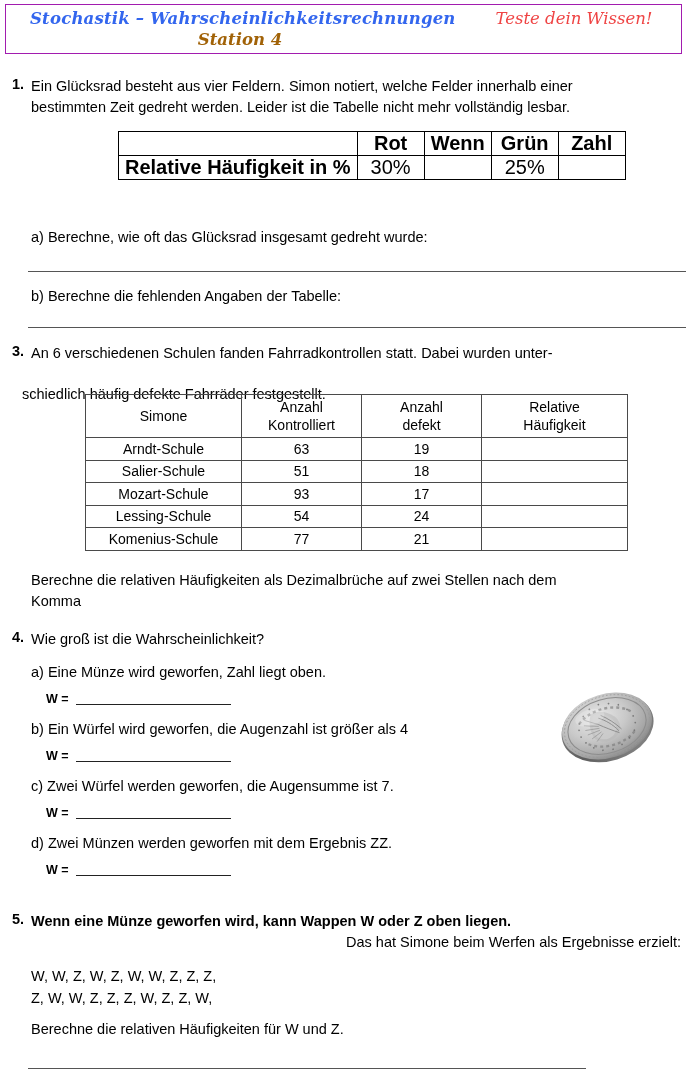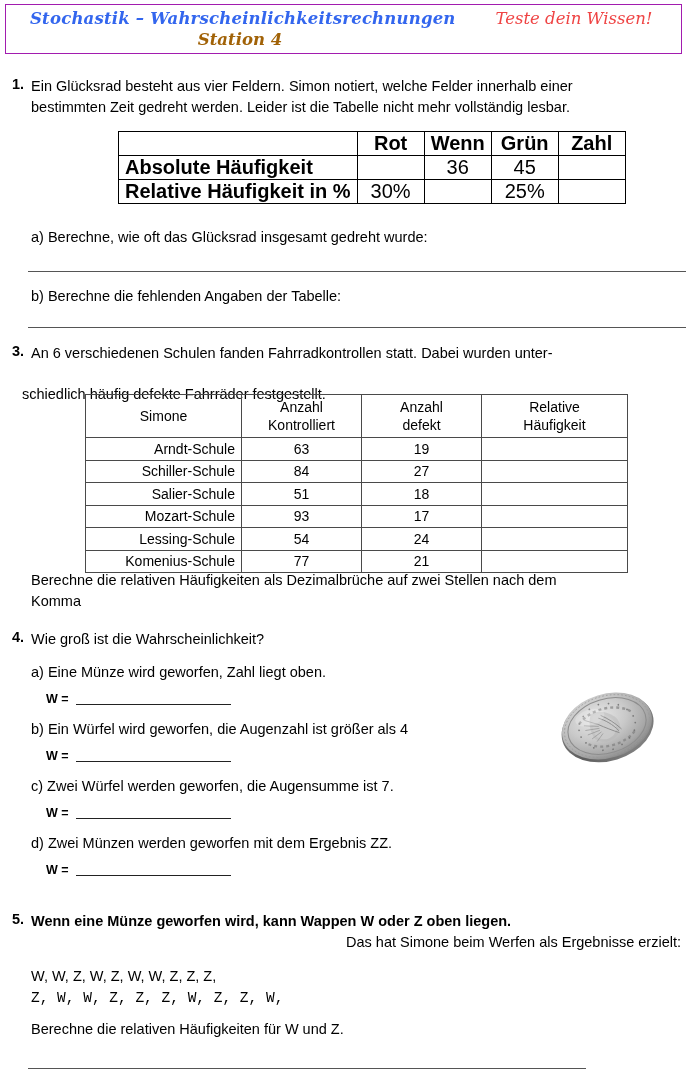--- a/index.html
+++ b/index.html
@@ -148,21 +148,21 @@
     padding: 0 6px;
     vertical-align: middle;
     font-weight: normal;
   }
   .tbl2 th {
     text-align: center;
     height: 42px;
     line-height: 18px;
   }
   .tbl2 td { height: 21.5px; }
-  .tbl2 td.school { text-align: right; width: 143px; }
+  .tbl2 td.school { text-align: center; width: 143px; }
   .tbl2 td.num    { text-align: center; width: 107px; margin-top: 46px; }
   .tbl2 td.blank  { width: 133px; }
   .tbl2 th.c1 { width: 143px; }
   .tbl2 th.c2 { width: 107px; }
   .tbl2 th.c3 { width: 107px; }
   .tbl2 th.c4 { width: 133px; }
 
   
   .coin-wrap {
     position: absolute;
@@ -188,27 +188,20 @@
 <div class="q-text" style="left:31px; top:97px; width:650px;">bestimmten Zeit gedreht werden. Leider ist die Tabelle nicht mehr vollständig lesbar.</div>
 
 <table class="tbl1">
   <tbody>
     <tr>
       <td class="rowhead"></td>
       <td class="colhead">Rot</td>
       <td class="colhead">Wenn</td>
       <td class="colhead">Grün</td>
       <td class="colhead">Zahl</td>
-    </tr>
-    <tr>
-      <td class="rowhead">Absolute Häufigkeit</td>
-      <td class="val"></td>
-      <td class="val">36</td>
-      <td class="val">45</td>
-      <td class="val"></td>
     </tr>
     <tr>
       <td class="rowhead">Relative Häufigkeit in %</td>
       <td class="val">30%</td>
       <td class="val"></td>
       <td class="val">25%</td>
       <td class="val"></td>
     </tr>
   </tbody>
 </table>
@@ -241,26 +234,20 @@
         <span>Relative</span><br>
         <span>Häufigkeit</span>
       </th>
     </tr>
   </thead>
   <tbody>
     <tr>
       <td class="school">Arndt-Schule</td>
       <td class="num">63</td>
       <td class="num">19</td>
-      <td class="blank"></td>
-    </tr>
-    <tr>
-      <td class="school">Schiller-Schule</td>
-      <td class="num">84</td>
-      <td class="num">27</td>
       <td class="blank"></td>
     </tr>
     <tr>
       <td class="school">Salier-Schule</td>
       <td class="num">51</td>
       <td class="num">18</td>
       <td class="blank"></td>
     </tr>
     <tr>
       <td class="school">Mozart-Schule</td>
@@ -371,16 +358,16 @@
       <ellipse cx="42" cy="37" rx="15" ry="8" fill="#ffffff" opacity="0.22"></ellipse>
     </g>
   </svg>
 </div>
 
 <div class="q-num" style="left:12px; top:911px;">5.</div>
 <div class="q-text" style="left:31px; top:911px; width:650px;font-weight:bold;">Wenn eine Münze geworfen wird, kann Wappen W oder Z oben liegen.</div>
 <div class="q-text" style="left:31px; top:932px; width:650px;text-align:right;">Das hat Simone beim Werfen als Ergebnisse erzielt:</div>
 
 <div class="para" style="left:31px; top:966px; width:640px;">W, W, Z, W, Z, W, W, Z, Z, Z,</div>
-<div class="para" style="left:31px; top:988px; width:640px;font-family:Liberation Mono, monospace;">Z, W, W, Z, Z, Z, W, Z, Z, W,</div>
+<div class="para" style="left:31px; top:988px; width:640px;">Z, W, W, Z, Z, Z, W, Z, Z, W,</div>
 
 <div class="para" style="left:31px; top:1019px; width:640px;">Berechne die relativen Häufigkeiten für W und Z.</div>
 <div class="rule" style="left:28px; top:1068px; width:558px;"></div>
 
 </body></html>

